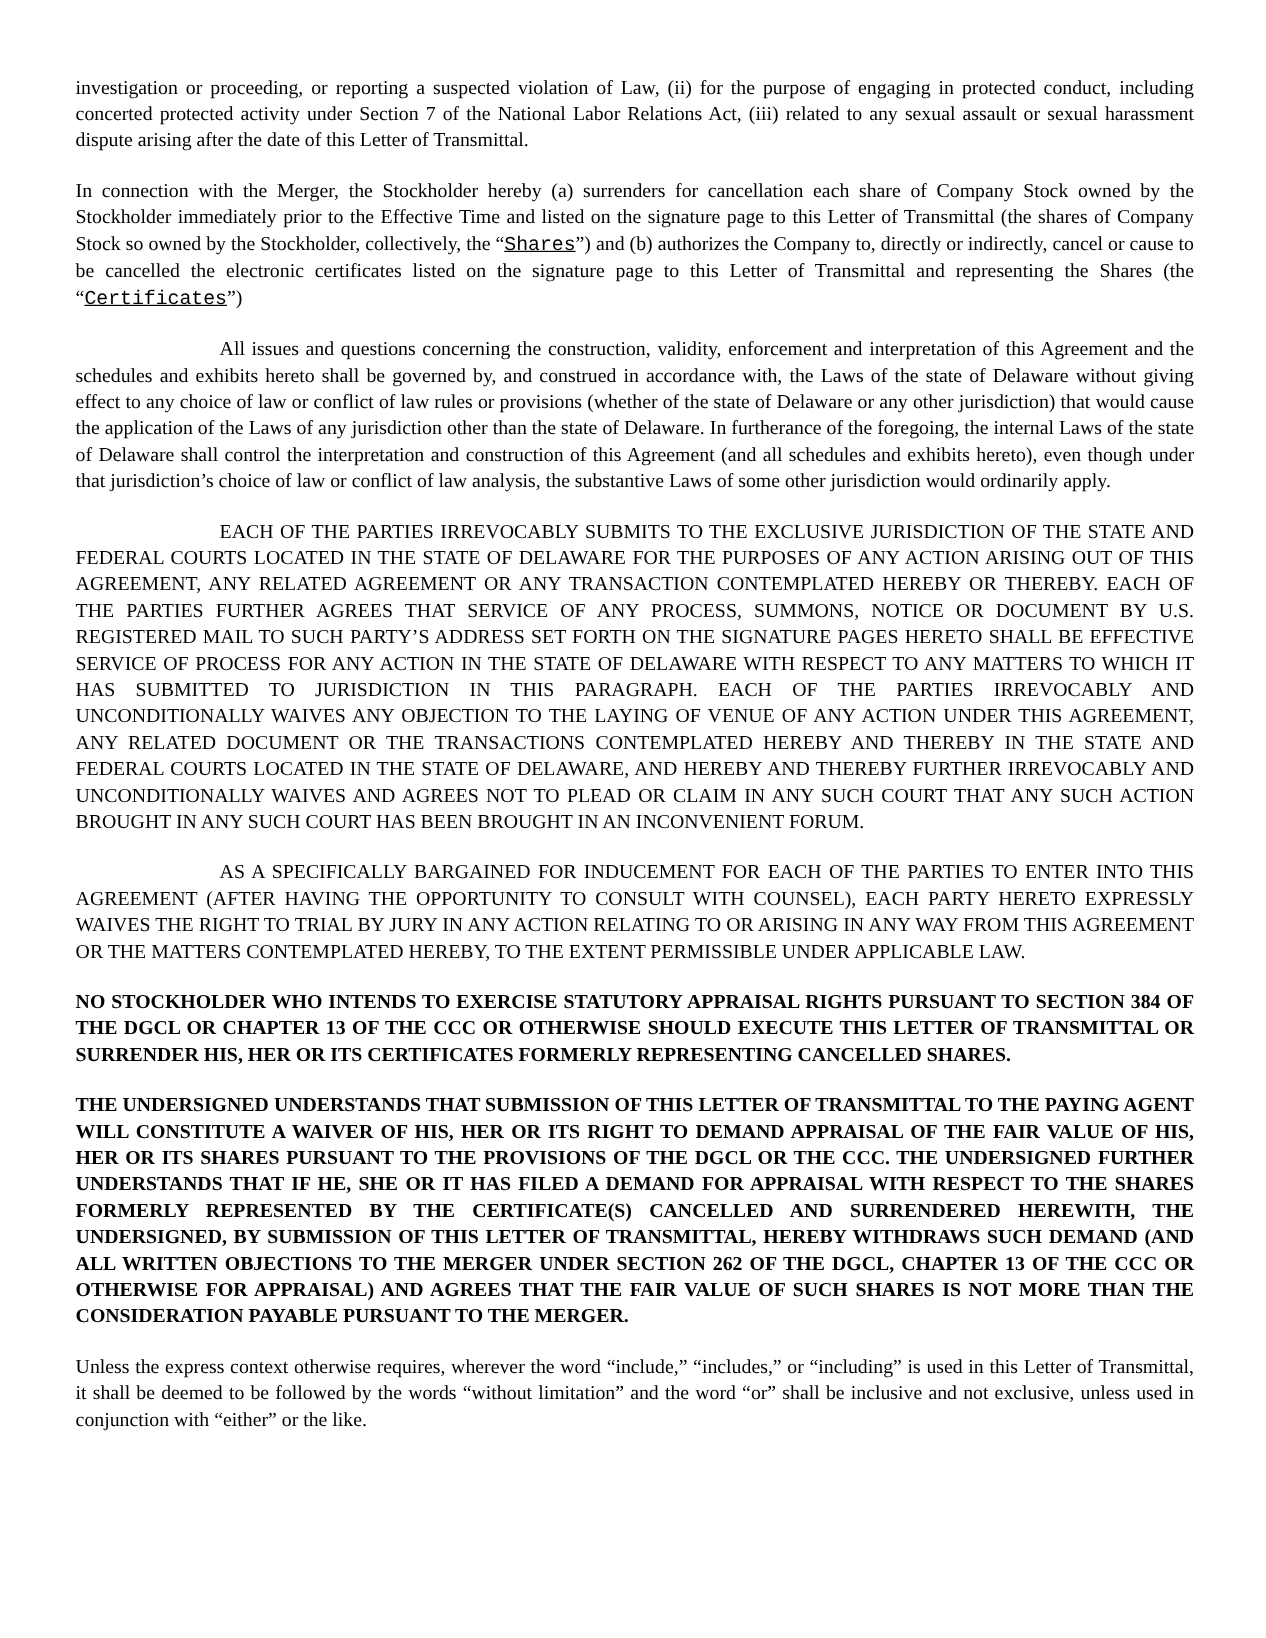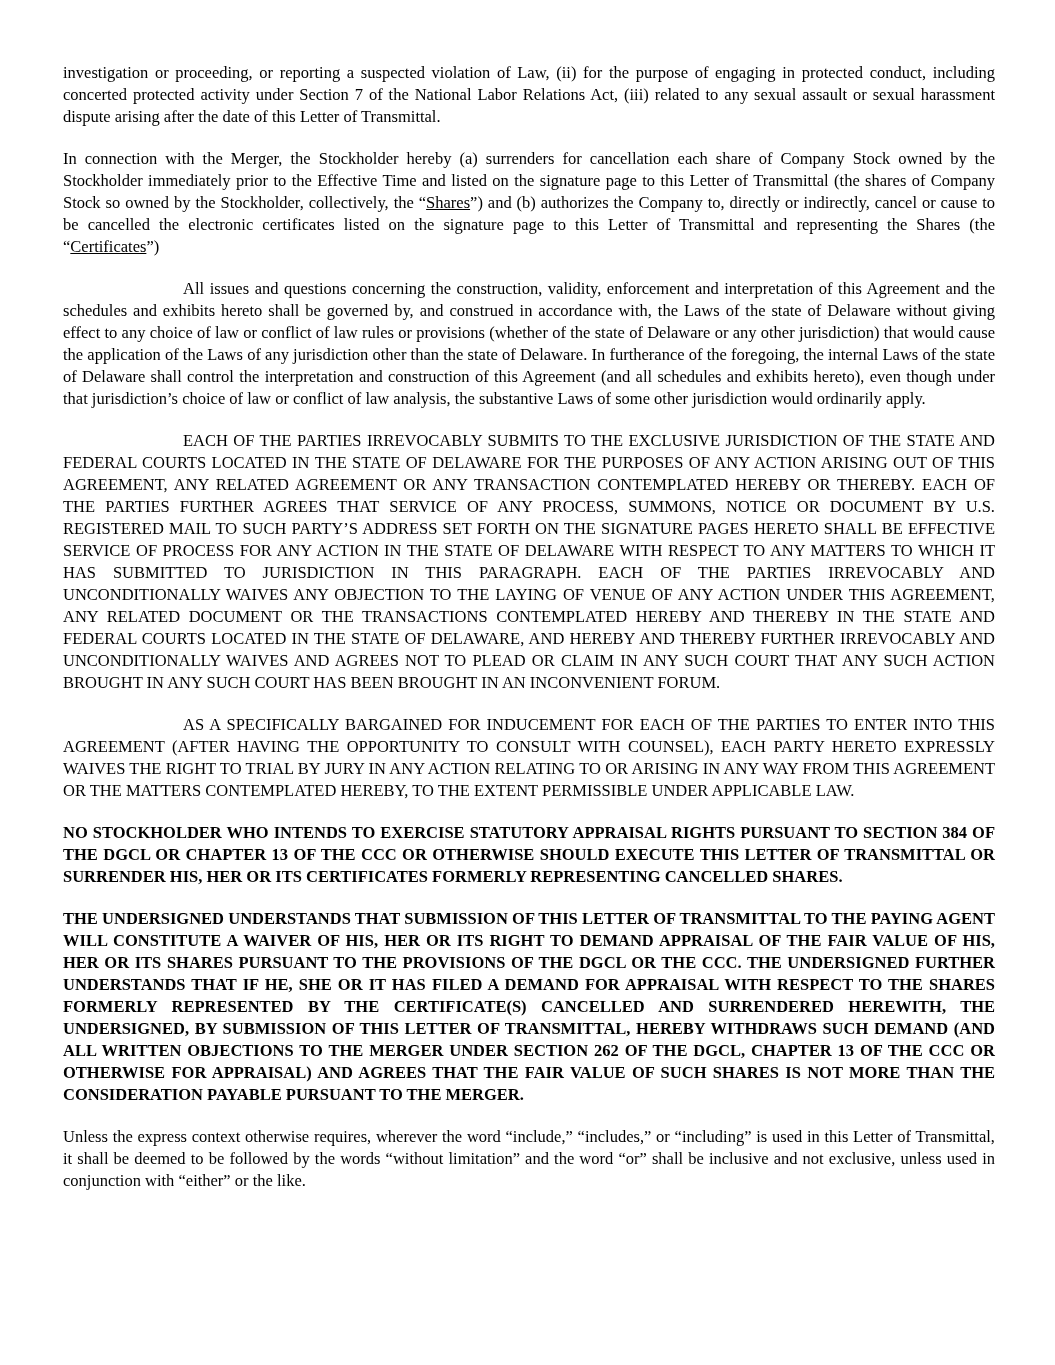--- a/index.html
+++ b/index.html
@@ -23,20 +23,21 @@
     text-align: justify;
   }
   p.para.indent {
     text-indent: 120px;
   }
   p.para.bold {
     font-weight: bold;
   }
   .u {
     text-decoration: underline;
+    font-family: Liberation Mono, monospace;
   }
 </style>
 </head>
 <body>
 
 <div class="page">
 
   <p class="para">investigation or proceeding, or reporting a suspected violation of Law, (ii) for the purpose of engaging in protected conduct, including concerted protected activity under Section 7 of the National Labor Relations Act, (iii) related to any sexual assault or sexual harassment dispute arising after the date of this Letter of Transmittal.</p>
 
   <p class="para"><span>In connection with the Merger, the Stockholder hereby (a) surrenders for cancellation each share of Company Stock owned by the Stockholder immediately prior to the Effective Time and listed on the signature page to this Letter of Transmittal (the shares of Company Stock so owned by the Stockholder, collectively, the “</span><span class="u">Shares</span><span>”) and (b) authorizes the Company to, directly or indirectly, cancel or cause to be cancelled the electronic certificates listed on the signature page to this Letter of Transmittal and representing the Shares (the “</span><span class="u">Certificates</span><span>”)</span></p>

